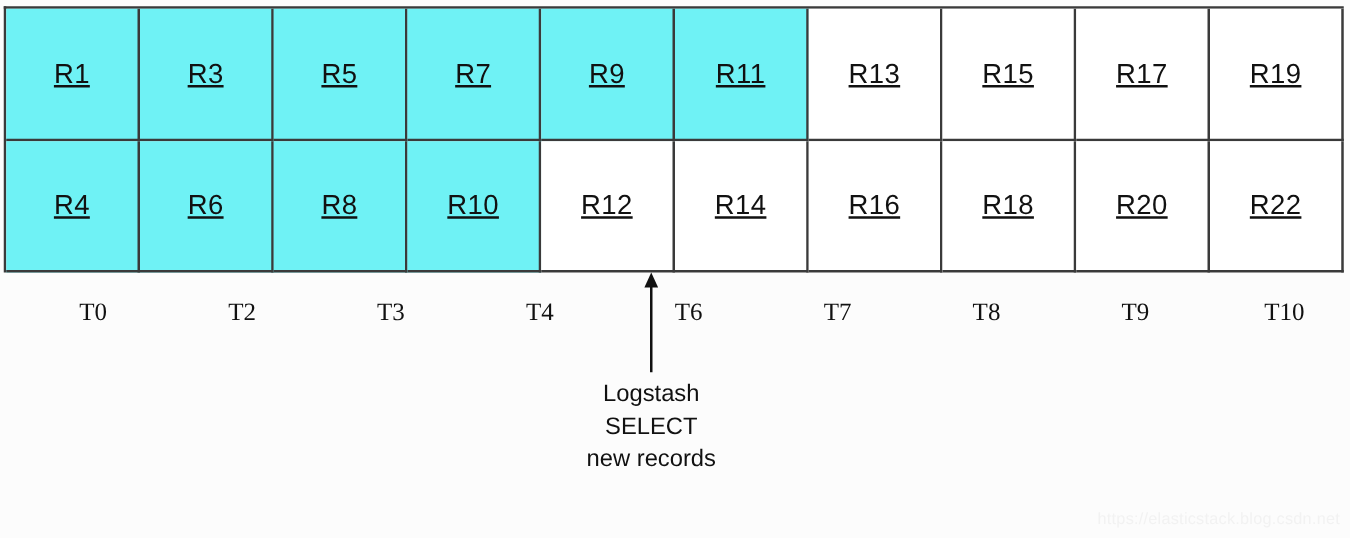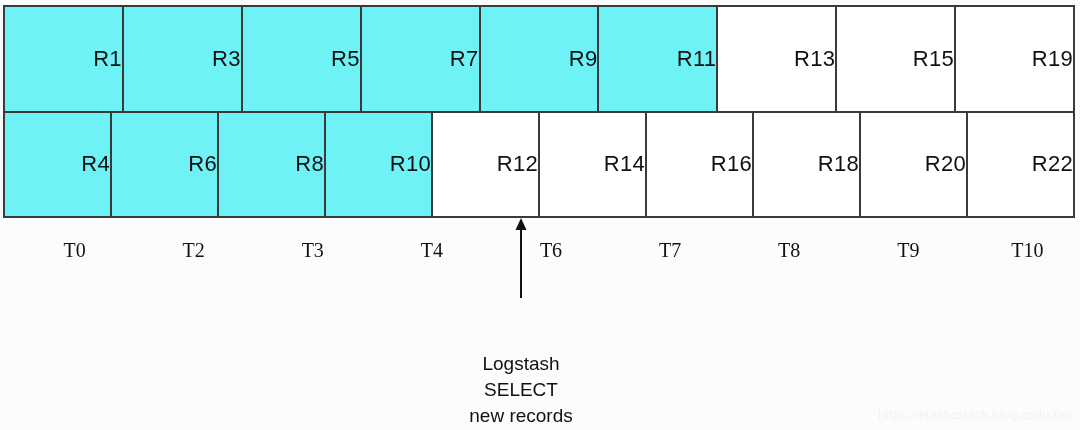--- a/index.html
+++ b/index.html
@@ -31,28 +31,29 @@
   }
   .grid-row {
     display: flex;
     flex: 1 1 0;
     min-height: 0;
   }
   .grid-cell {
     flex: 1 1 0;
     display: flex;
     align-items: center;
-    justify-content: flex-end;
+    justify-content: center;
     border-right: 2px solid #3a3a3a;
     border-bottom: 2px solid #3a3a3a;
     box-sizing: border-box;
     font-size: 22px;
     letter-spacing: 0.3px;
     color: #111111;
     background: #ffffff;
+    text-decoration: underline;
   }
   .grid-cell.filled {
     background: #6ff2f5;
   }
 
   
   #time-axis {
     position: absolute;
     left: 15px;
     top: 234px;
@@ -85,21 +86,20 @@
   
   #annotation {
     position: absolute;
     left: 401px;
     top: 303px;
     width: 240px;
     text-align: center;
     font-size: 19px;
     line-height: 26px;
     color: #111111;
-    margin-top: 48px;
   }
   #annotation div {
     white-space: nowrap;
   }
 
   
   #watermark {
     position: absolute;
     right: 8px;
     bottom: 8px;
@@ -131,20 +131,23 @@
         <span>R9</span>
       </div>
     <div class="grid-cell filled">
         <span>R11</span>
       </div>
     <div class="grid-cell">
         <span>R13</span>
       </div>
     <div class="grid-cell">
         <span>R15</span>
+      </div>
+    <div class="grid-cell">
+        <span>R17</span>
       </div>
     <div class="grid-cell">
         <span>R19</span>
       </div>
   </div>
 
   <div class="grid-row">
     <div class="grid-cell filled">
         <span>R4</span>
       </div>

